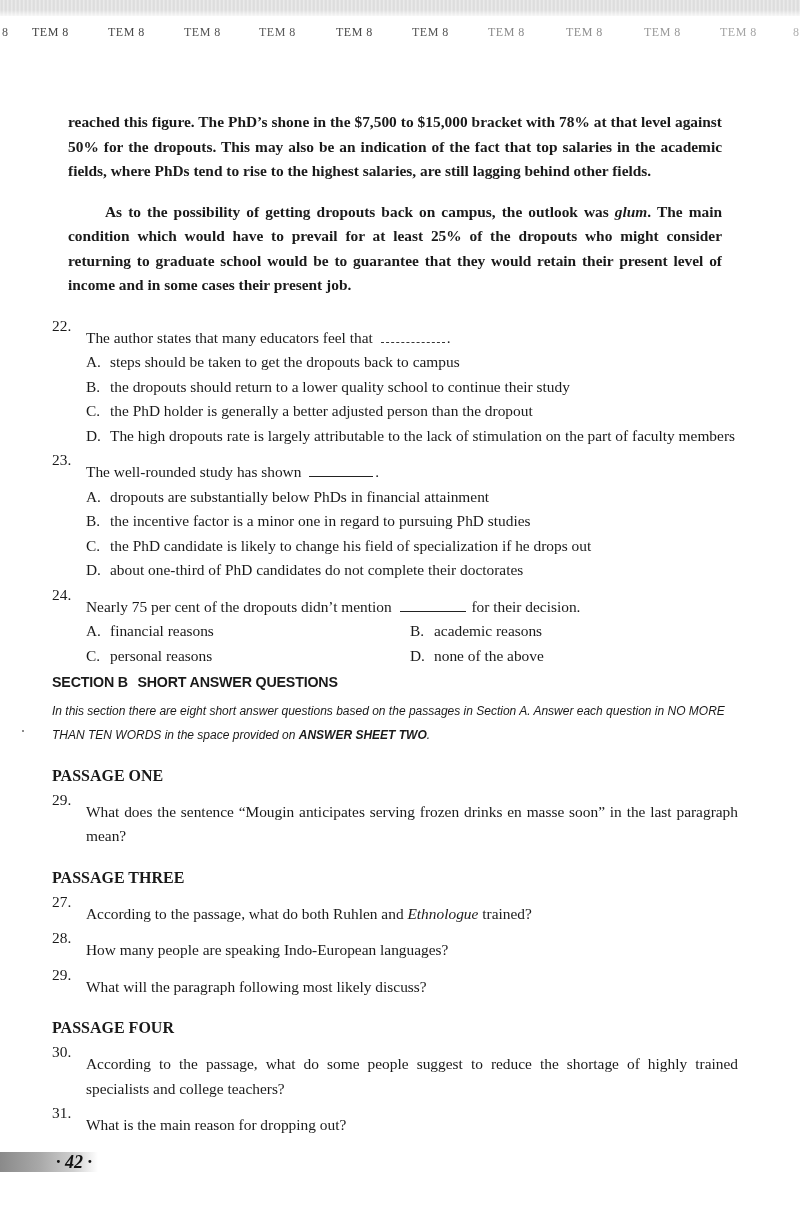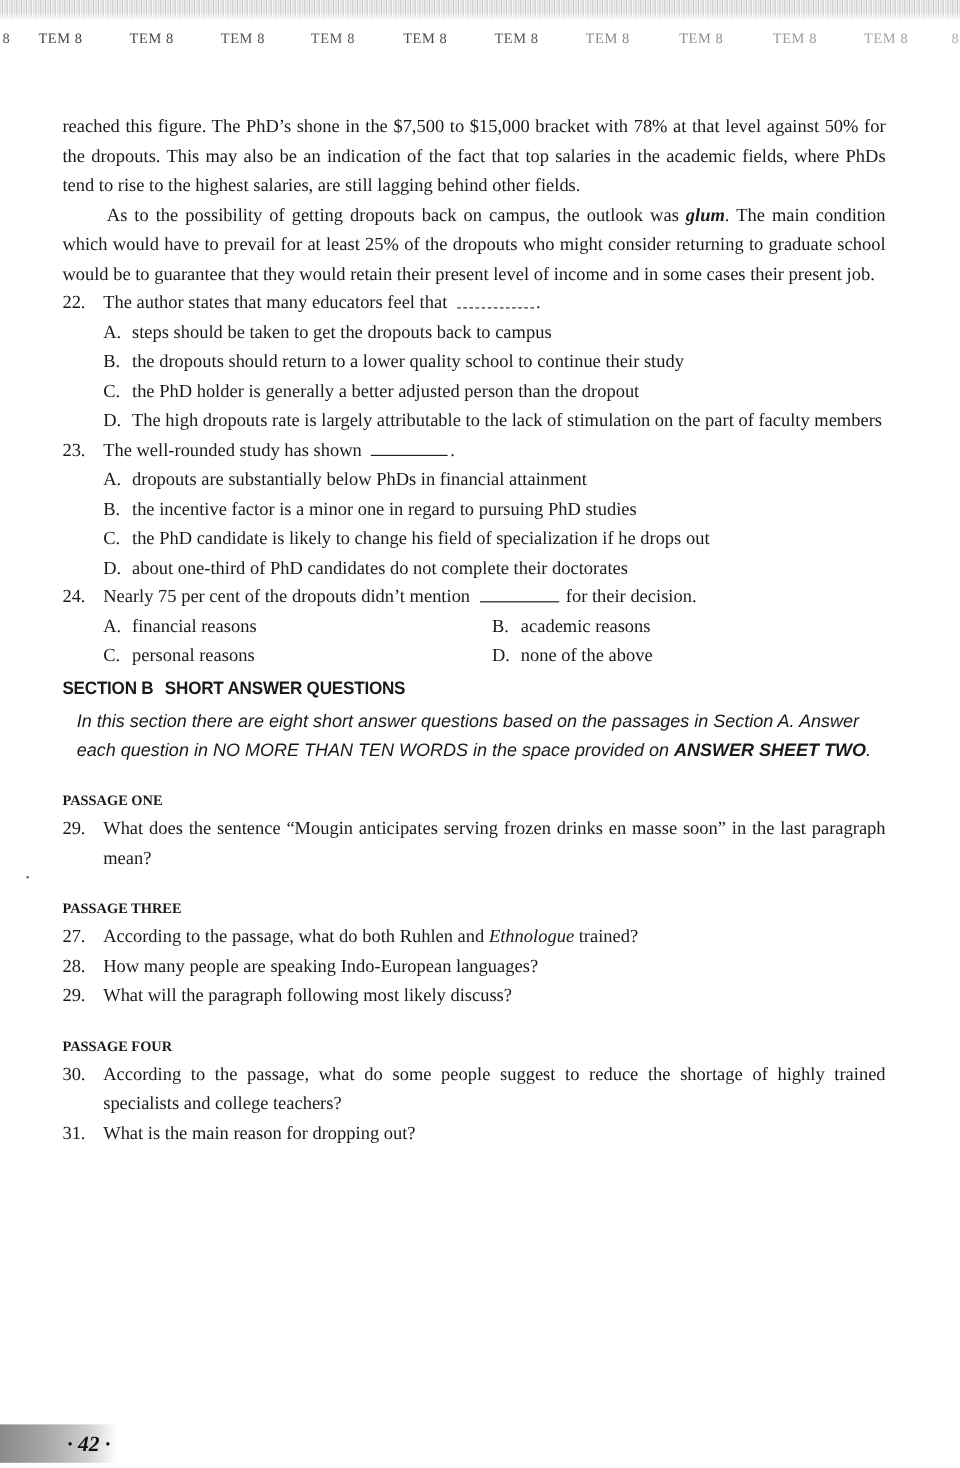--- a/index.html
+++ b/index.html
@@ -44,39 +44,41 @@
     }
     .page {
       position: absolute;
       left: 52px;
       top: 94px;
       width: 686px;
       font-size: 15.4px;
       line-height: 24.5px;
     }
     .para {
-      margin: 0;
+      margin: 16px;
       text-align: justify;
       text-align-last: left;
+      font-weight: bold;
     }
     .para.indent {
       text-indent: 37px;
     }
     .q {
       display: flex;
       margin: 0;
     }
     .q .num {
       width: 34px;
       flex: 0 0 34px;
     }
     .q .qtext {
       flex: 1;
       text-align: justify;
       text-align-last: left;
+      margin-top: 12px;
     }
     .blank {
       display: inline-block;
       border-bottom: 1px solid #222;
       height: 14px;
       vertical-align: baseline;
       margin: 0 2px 0 4px;
     }
     .blank.dashed {
       border-bottom: 1px dashed #333;
@@ -110,43 +112,43 @@
       transform: scaleX(0.95);
       transform-origin: left center;
     }
     .section-heading .gap {
       display: inline-block;
       width: 10px;
     }
     .instructions {
       font-family: "Liberation Sans", "DejaVu Sans", sans-serif;
       font-style: italic;
-      font-size: 15px;
+      font-size: 12px;
       line-height: 24px;
-      margin: 0 0 8px 12px;
+      margin: 0 0 8px 0;
     }
     .instructions b {
       font-weight: bold;
     }
     .passage-heading {
       font-weight: bold;
-      font-size: 12px;
+      font-size: 16px;
       margin-top: 17px;
       margin-bottom: 0;
       line-height: 24px;
     }
     .passage-block {
       margin-bottom: 8px;
     }
     .page-number {
       position: absolute;
       left: 0;
-      top: 1187px;
+      top: 1152px;
       width: 98px;
-      height: 32px;
+      height: 20px;
       background: linear-gradient(90deg, #8a8a8a 0%, #a8a8a8 40%, #cfcfcf 75%, rgba(255,255,255,0) 100%);
       display: flex;
       align-items: center;
       justify-content: flex-end;
       padding-right: 6px;
       box-sizing: border-box;
     }
     .page-number span {
       font-family: "Liberation Serif", serif;
       font-style: italic;

